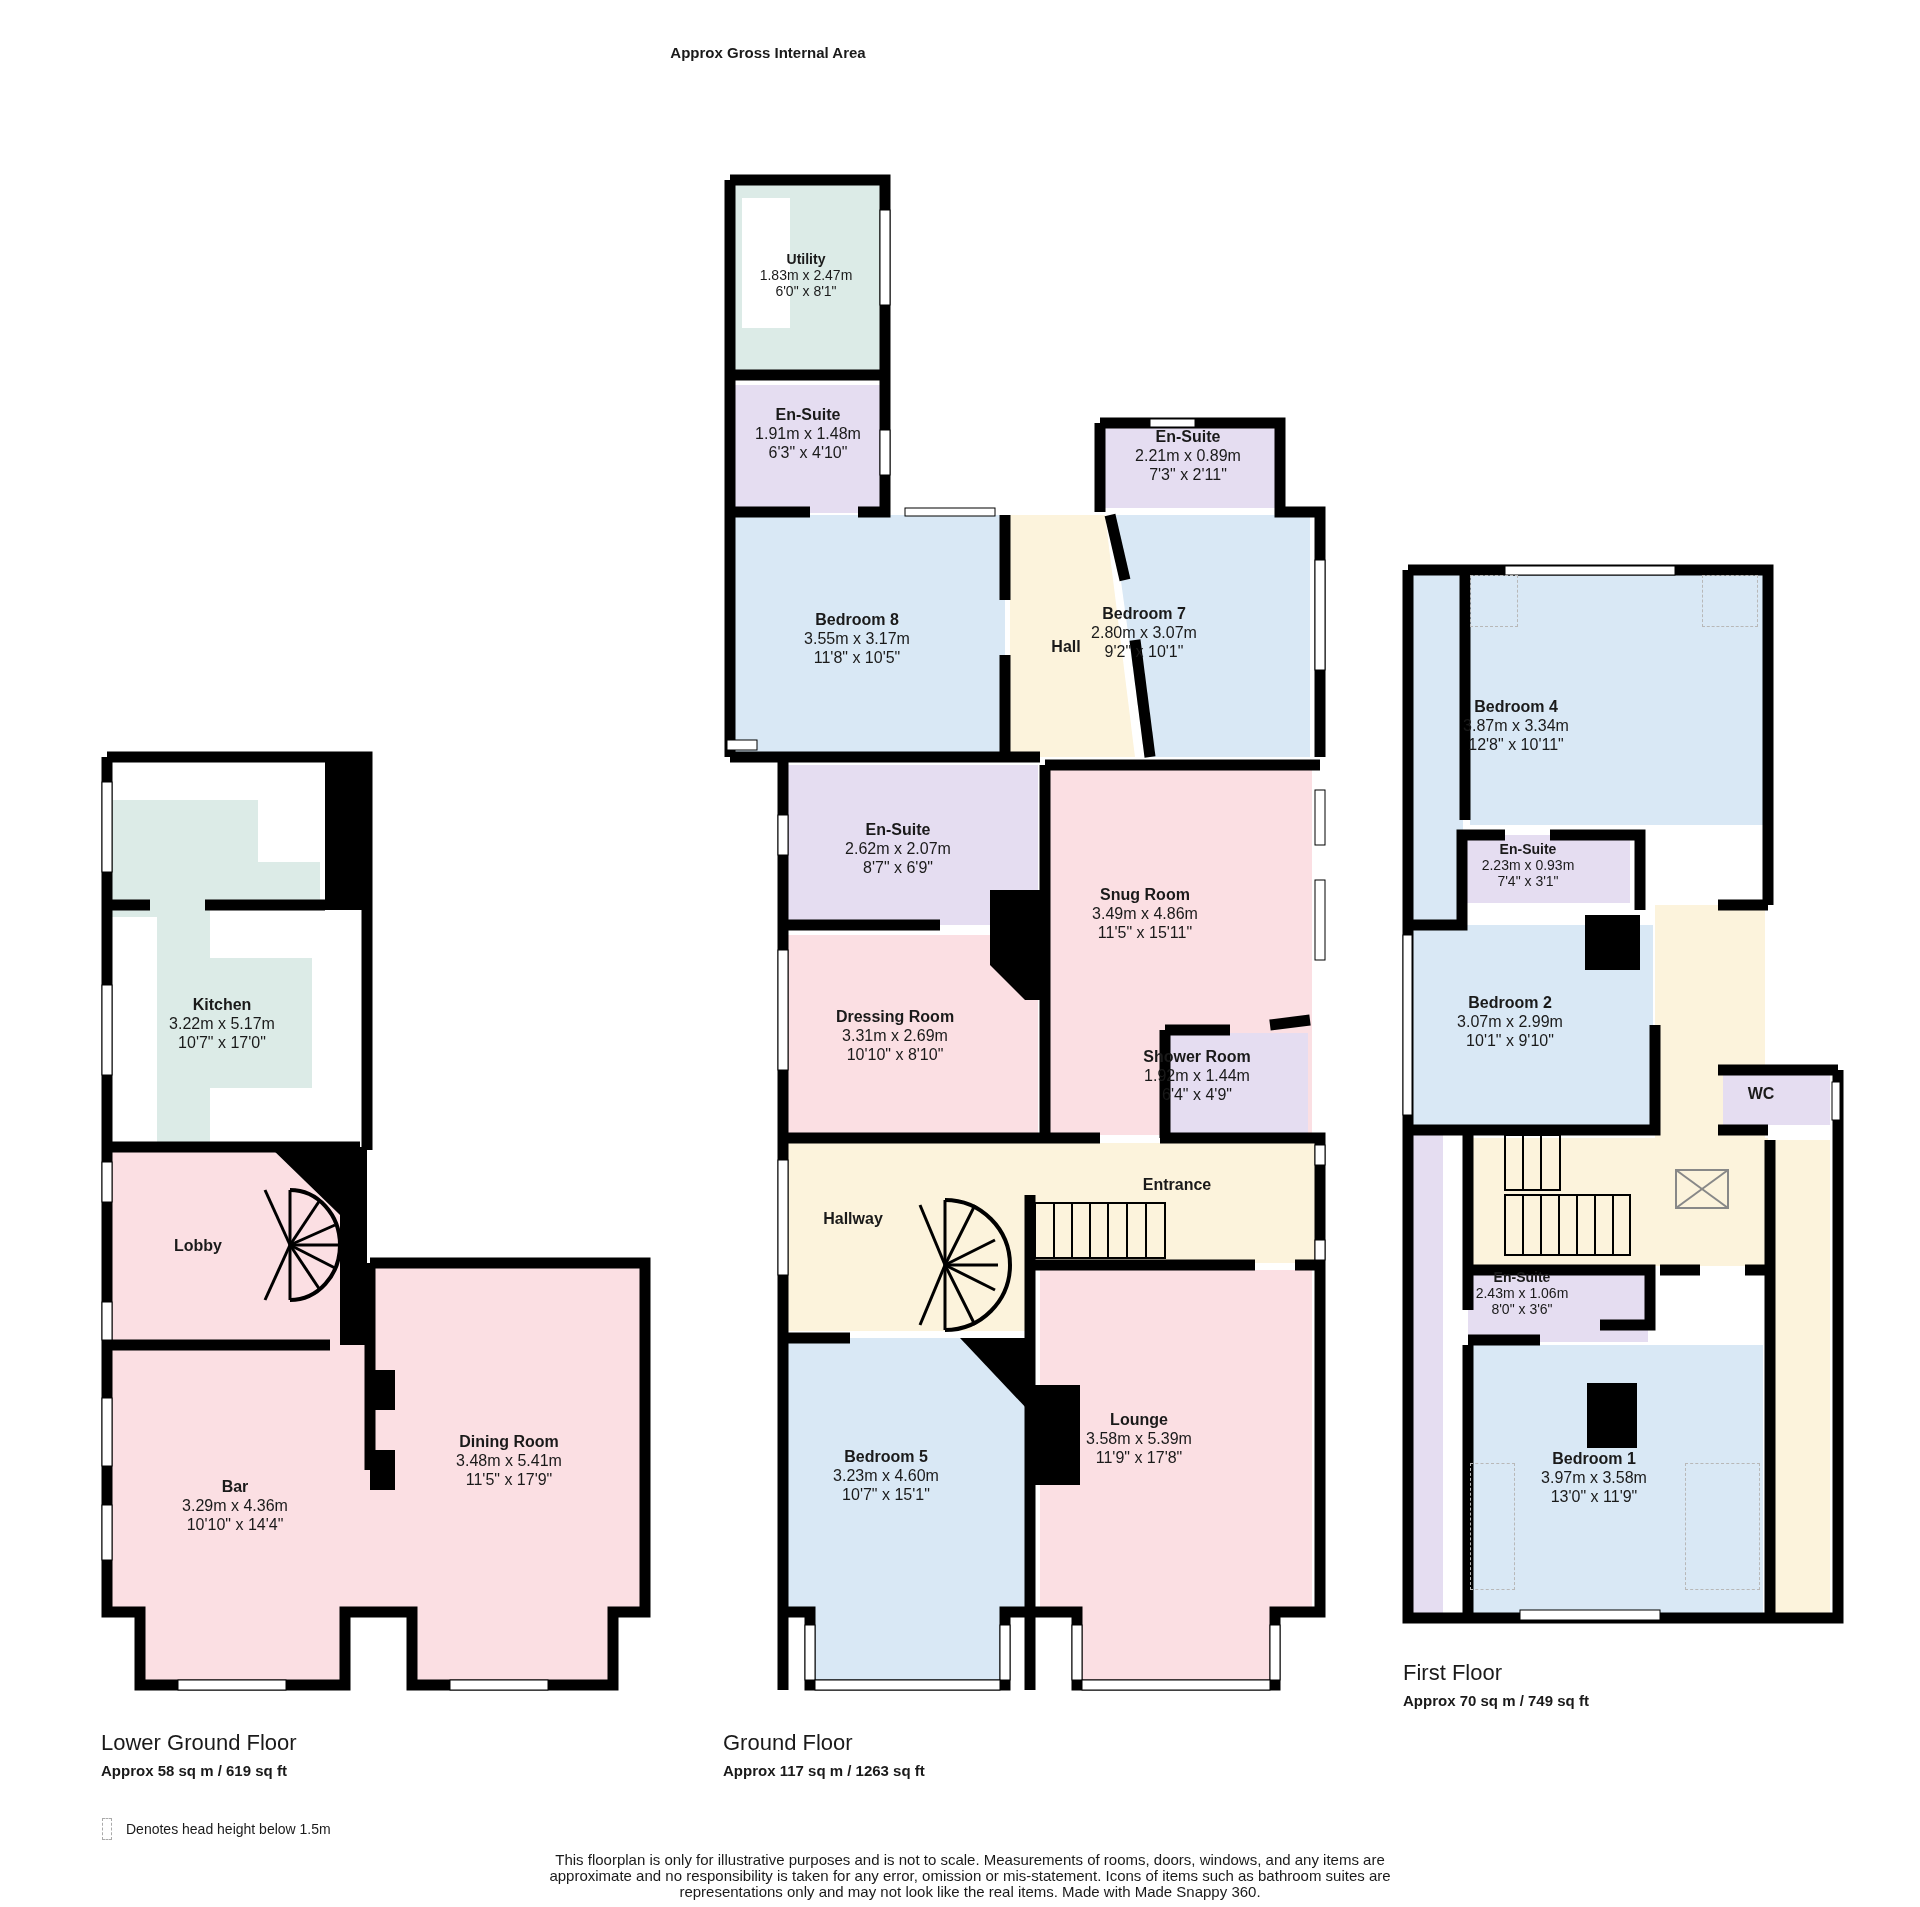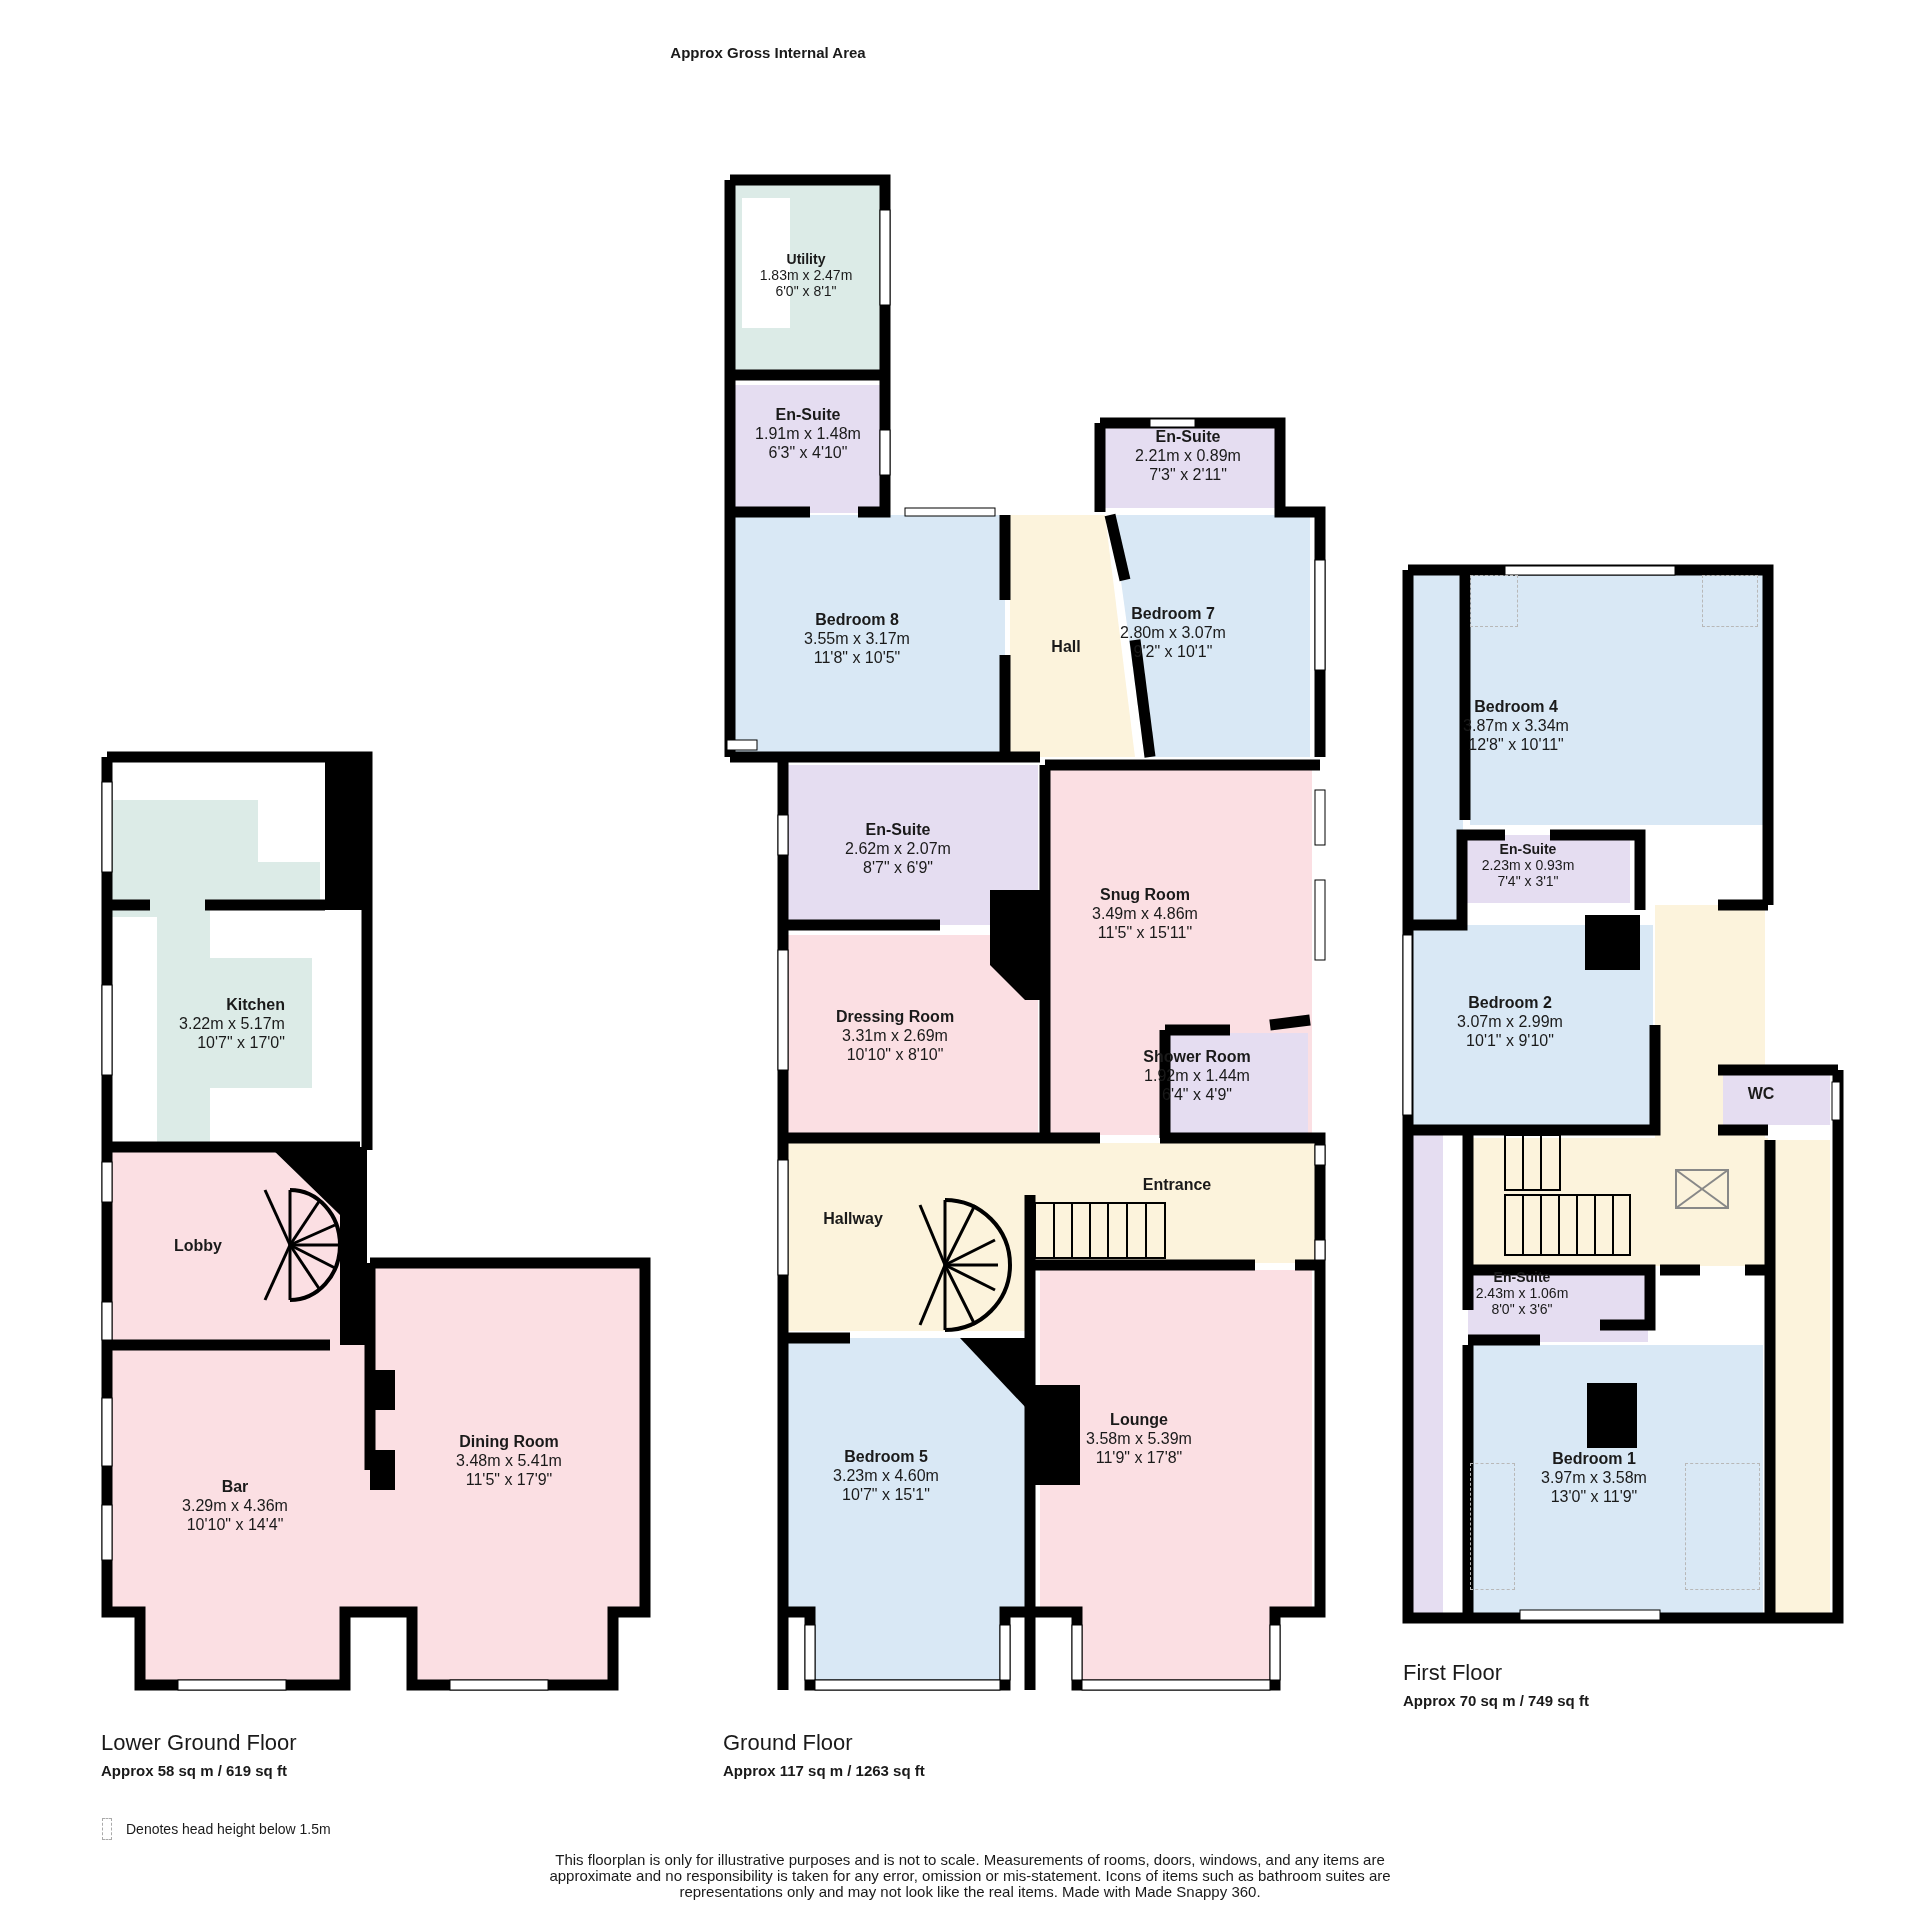--- a/index.html
+++ b/index.html
@@ -226,21 +226,21 @@
       <rect x="1520" y="1610" width="140" height="10"></rect>
     </g>
   </g>
 </svg>
 
 <div class="dashed" style="left:1470px;top:575px;width:48px;height:52px;"></div>
 <div class="dashed" style="left:1702px;top:575px;width:56px;height:52px;"></div>
 <div class="dashed" style="left:1470px;top:1463px;width:45px;height:127px;"></div>
 <div class="dashed" style="left:1685px;top:1463px;width:75px;height:127px;"></div>
 
-<div class="label" style="left:232px;top:1023px;text-align:right;">
+<div class="label" style="left:222px;top:1023px;">
   <span class="nm">Kitchen</span>
   <span class="dim">3.22m x 5.17m</span>
   <span class="dim">10'7" x 17'0"</span>
 </div>
 <div class="label" style="left:198px;top:1245px;">
   <span class="nm">Lobby</span>
 </div>
 <div class="label" style="left:235px;top:1505px;">
   <span class="nm">Bar</span>
   <span class="dim">3.29m x 4.36m</span>
@@ -268,21 +268,21 @@
   <span class="dim">11'8" x 10'5"</span>
 </div>
 <div class="label" style="left:1066px;top:646px;">
   <span class="nm">Hall</span>
 </div>
 <div class="label" style="left:1188px;top:455px;">
   <span class="nm">En-Suite</span>
   <span class="dim">2.21m x 0.89m</span>
   <span class="dim">7'3" x 2'11"</span>
 </div>
-<div class="label" style="left:1173px;top:632px;">
+<div class="label" style="left:1144px;top:632px;">
   <span class="nm">Bedroom 7</span>
   <span class="dim">2.80m x 3.07m</span>
   <span class="dim">9'2" x 10'1"</span>
 </div>
 <div class="label" style="left:898px;top:848px;">
   <span class="nm">En-Suite</span>
   <span class="dim">2.62m x 2.07m</span>
   <span class="dim">8'7" x 6'9"</span>
 </div>
 <div class="label" style="left:1145px;top:913px;">

